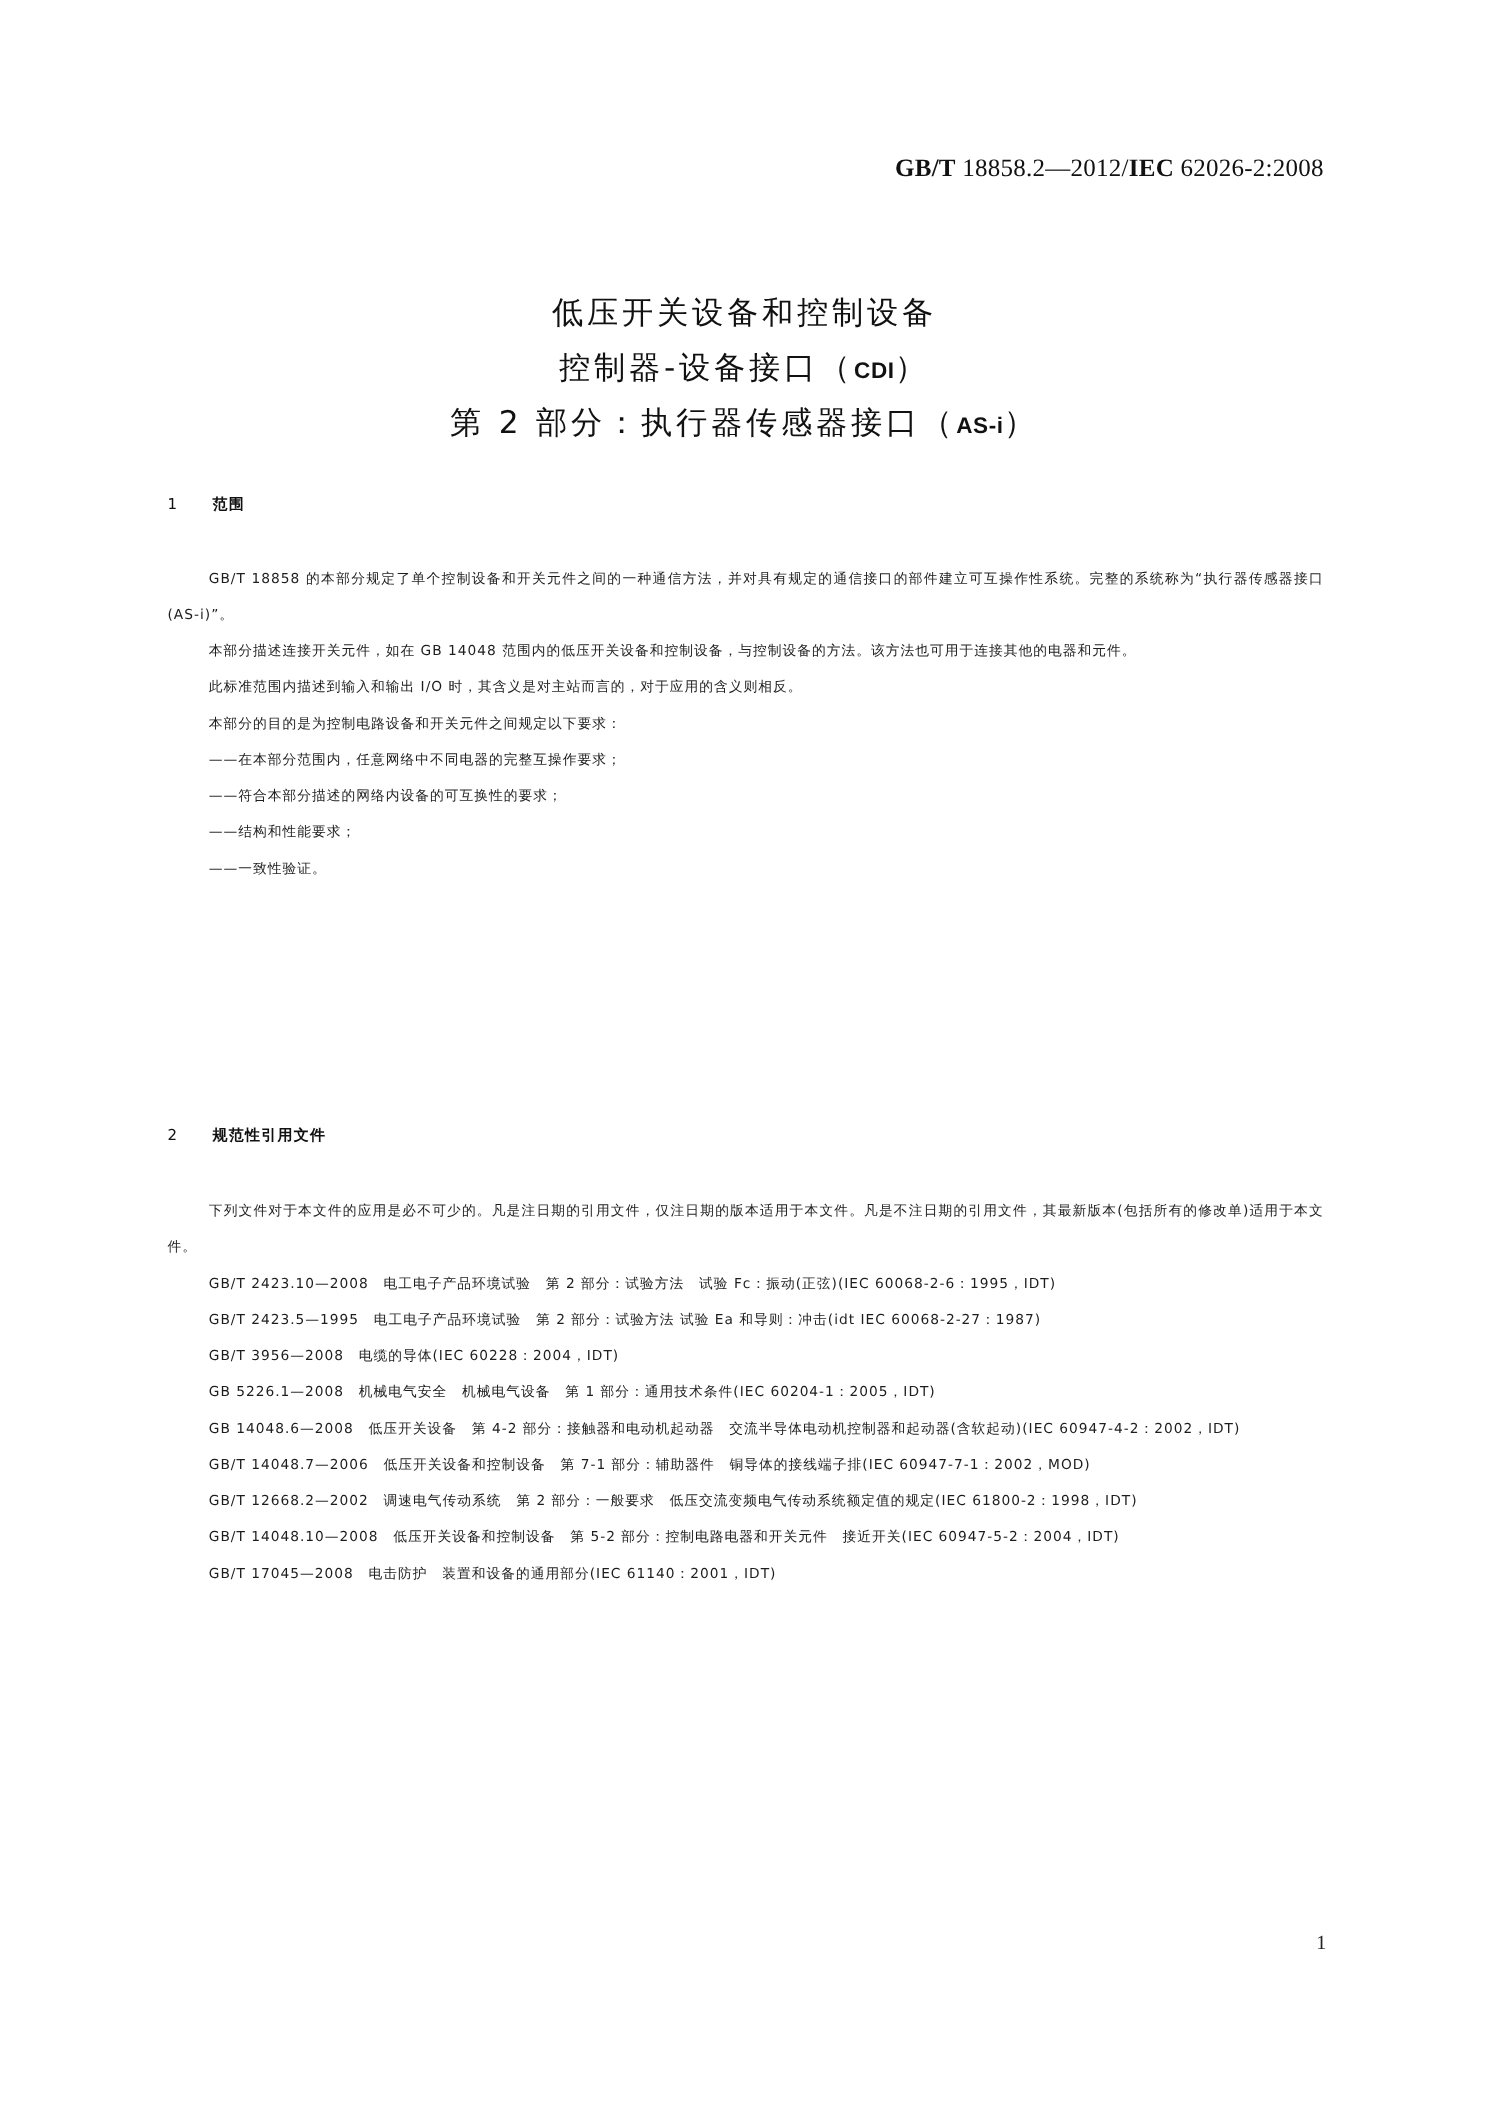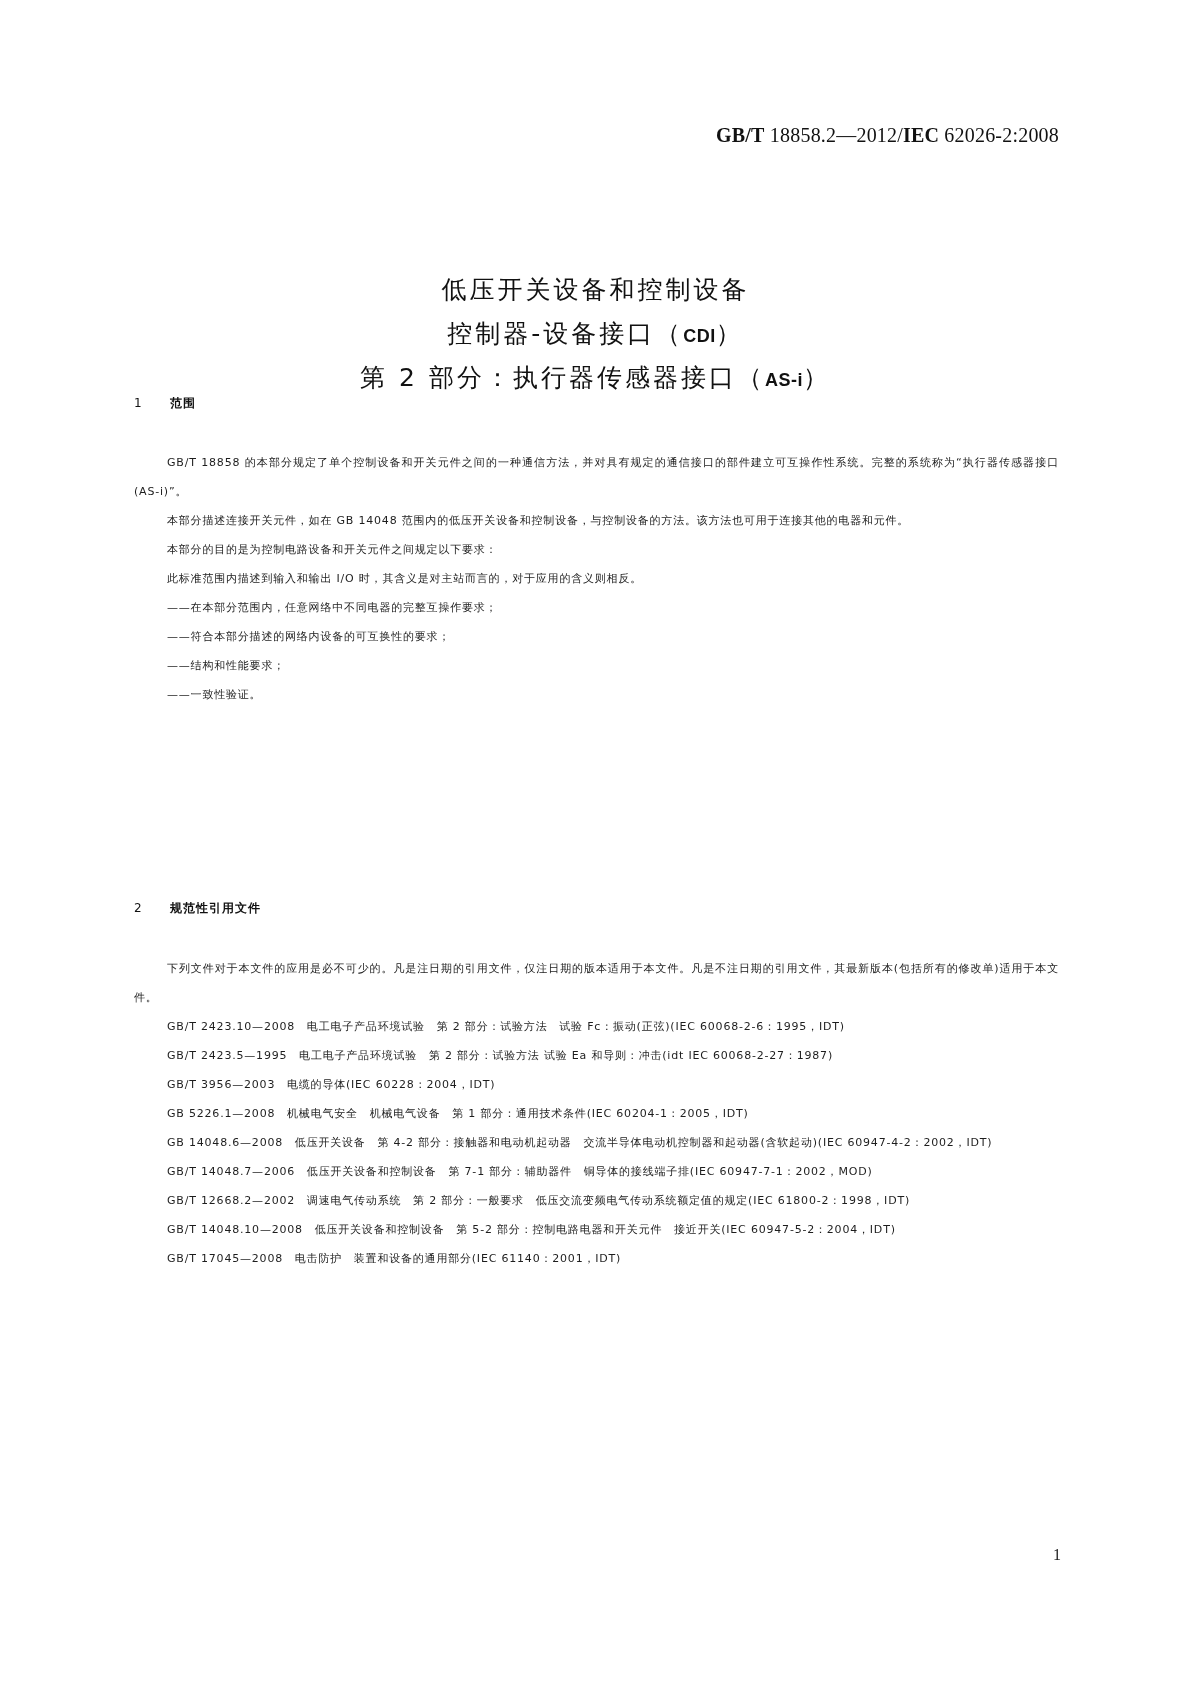--- a/index.html
+++ b/index.html
@@ -24,21 +24,20 @@
       letter-spacing: 0.2px;
       color: #111;
     }
     .std-code b { font-weight: bold; }
     .title-block {
       position: absolute;
       left: 0;
       width: 1191px;
       top: 228px;
       text-align: center;
-      margin-top: 40px;
     }
     .title-line {
       font-family: "DejaVu Sans", "Liberation Sans", sans-serif;
       font-size: 25px;
       letter-spacing: 3px;
       height: 44px;
       line-height: 44px;
       color: #111;
     }
     .title-line .latin {
@@ -108,37 +107,37 @@
   </div>
 </div>
 
 <div class="section-head" style="top: 395px;">
   <span class="num">1</span><span>范围</span>
 </div>
 
 <div class="body-text" style="top: 448px;">
   <p class="para">GB/T 18858 的本部分规定了单个控制设备和开关元件之间的一种通信方法，并对具有规定的通信接口的部件建立可互操作性系统。完整的系统称为“执行器传感器接口(AS-i)”。</p>
   <p class="para">本部分描述连接开关元件，如在 GB 14048 范围内的低压开关设备和控制设备，与控制设备的方法。该方法也可用于连接其他的电器和元件。</p>
+  <p class="para">此标准范围内描述到输入和输出 I/O 时，其含义是对主站而言的，对于应用的含义则相反。</p>
   <p class="para">本部分的目的是为控制电路设备和开关元件之间规定以下要求：</p>
-  <p class="para">此标准范围内描述到输入和输出 I/O 时，其含义是对主站而言的，对于应用的含义则相反。</p>
   <p class="dash-item">——在本部分范围内，任意网络中不同电器的完整互操作要求；</p>
   <p class="dash-item">——符合本部分描述的网络内设备的可互换性的要求；</p>
   <p class="dash-item">——结构和性能要求；</p>
   <p class="dash-item">——一致性验证。</p>
 </div>
 
 <div class="section-head" style="top: 900px;">
   <span class="num">2</span><span>规范性引用文件</span>
 </div>
 
 <div class="body-text" style="top: 954px;">
   <p class="para">下列文件对于本文件的应用是必不可少的。凡是注日期的引用文件，仅注日期的版本适用于本文件。凡是不注日期的引用文件，其最新版本(包括所有的修改单)适用于本文件。</p>
   <p class="ref">GB/T 2423.10—2008　电工电子产品环境试验　第 2 部分：试验方法　试验 Fc：振动(正弦)(IEC 60068-2-6：1995，IDT)</p>
   <p class="ref">GB/T 2423.5—1995　电工电子产品环境试验　第 2 部分：试验方法 试验 Ea 和导则：冲击(idt IEC 60068-2-27：1987)</p>
-  <p class="ref">GB/T 3956—2003　电缆的导体(IEC 60228：2004，IDT)</p>
+  <p class="ref">GB/T 3956—2008　电缆的导体(IEC 60228：2004，IDT)</p>
   <p class="ref">GB 5226.1—2008　机械电气安全　机械电气设备　第 1 部分：通用技术条件(IEC 60204-1：2005，IDT)</p>
   <p class="ref">GB 14048.6—2008　低压开关设备　第 4-2 部分：接触器和电动机起动器　交流半导体电动机控制器和起动器(含软起动)(IEC 60947-4-2：2002，IDT)</p>
   <p class="ref">GB/T 14048.7—2006　低压开关设备和控制设备　第 7-1 部分：辅助器件　铜导体的接线端子排(IEC 60947-7-1：2002，MOD)</p>
   <p class="ref">GB/T 12668.2—2002　调速电气传动系统　第 2 部分：一般要求　低压交流变频电气传动系统额定值的规定(IEC 61800-2：1998，IDT)</p>
   <p class="ref">GB/T 14048.10—2008　低压开关设备和控制设备　第 5-2 部分：控制电路电器和开关元件　接近开关(IEC 60947-5-2：2004，IDT)</p>
   <p class="ref">GB/T 17045—2008　电击防护　装置和设备的通用部分(IEC 61140：2001，IDT)</p>
 </div>
 
 <div class="page-num">1</div>
 

